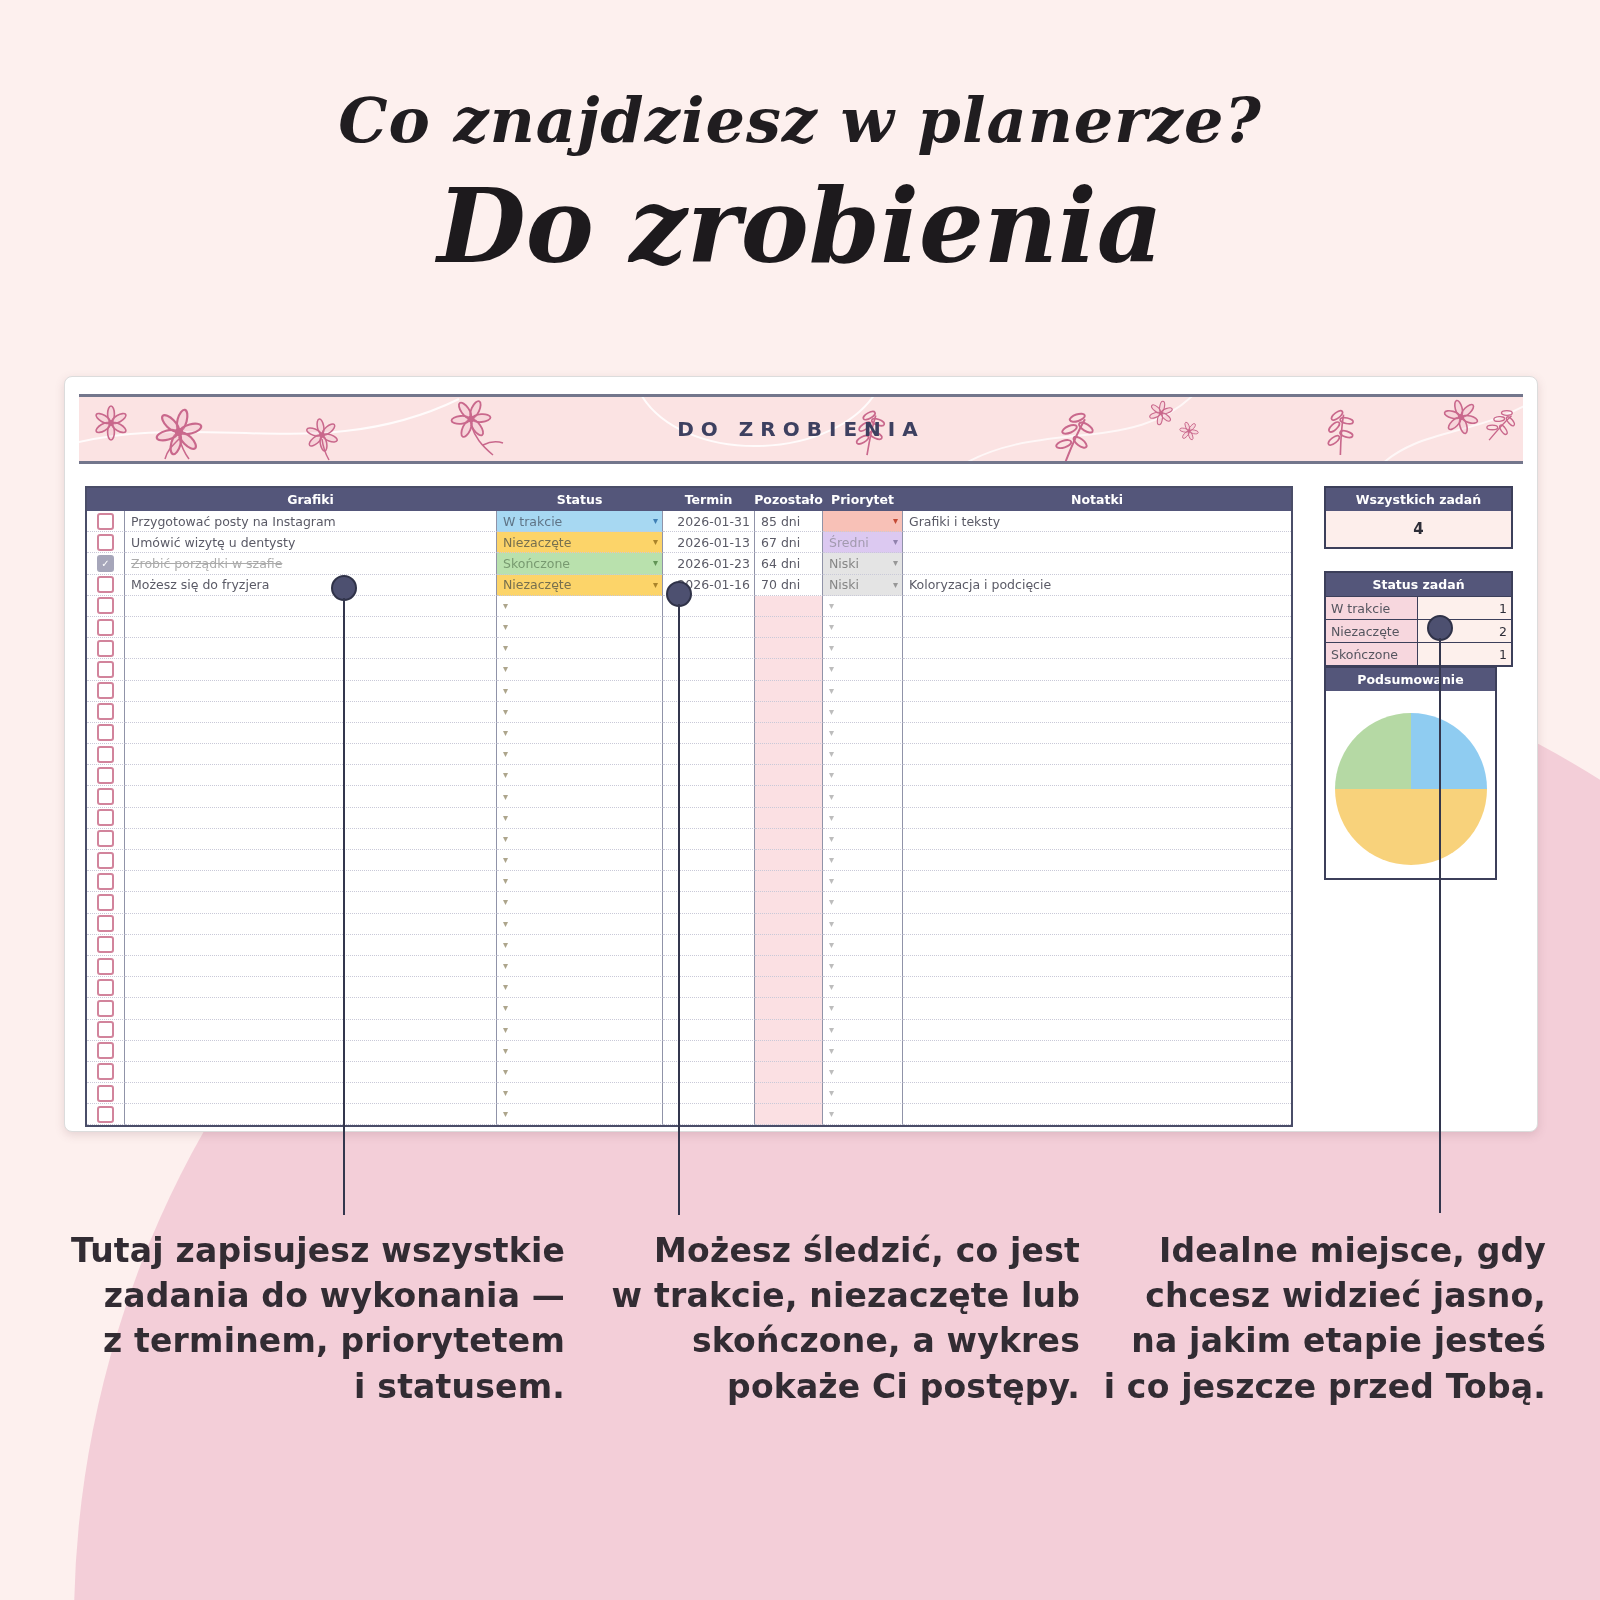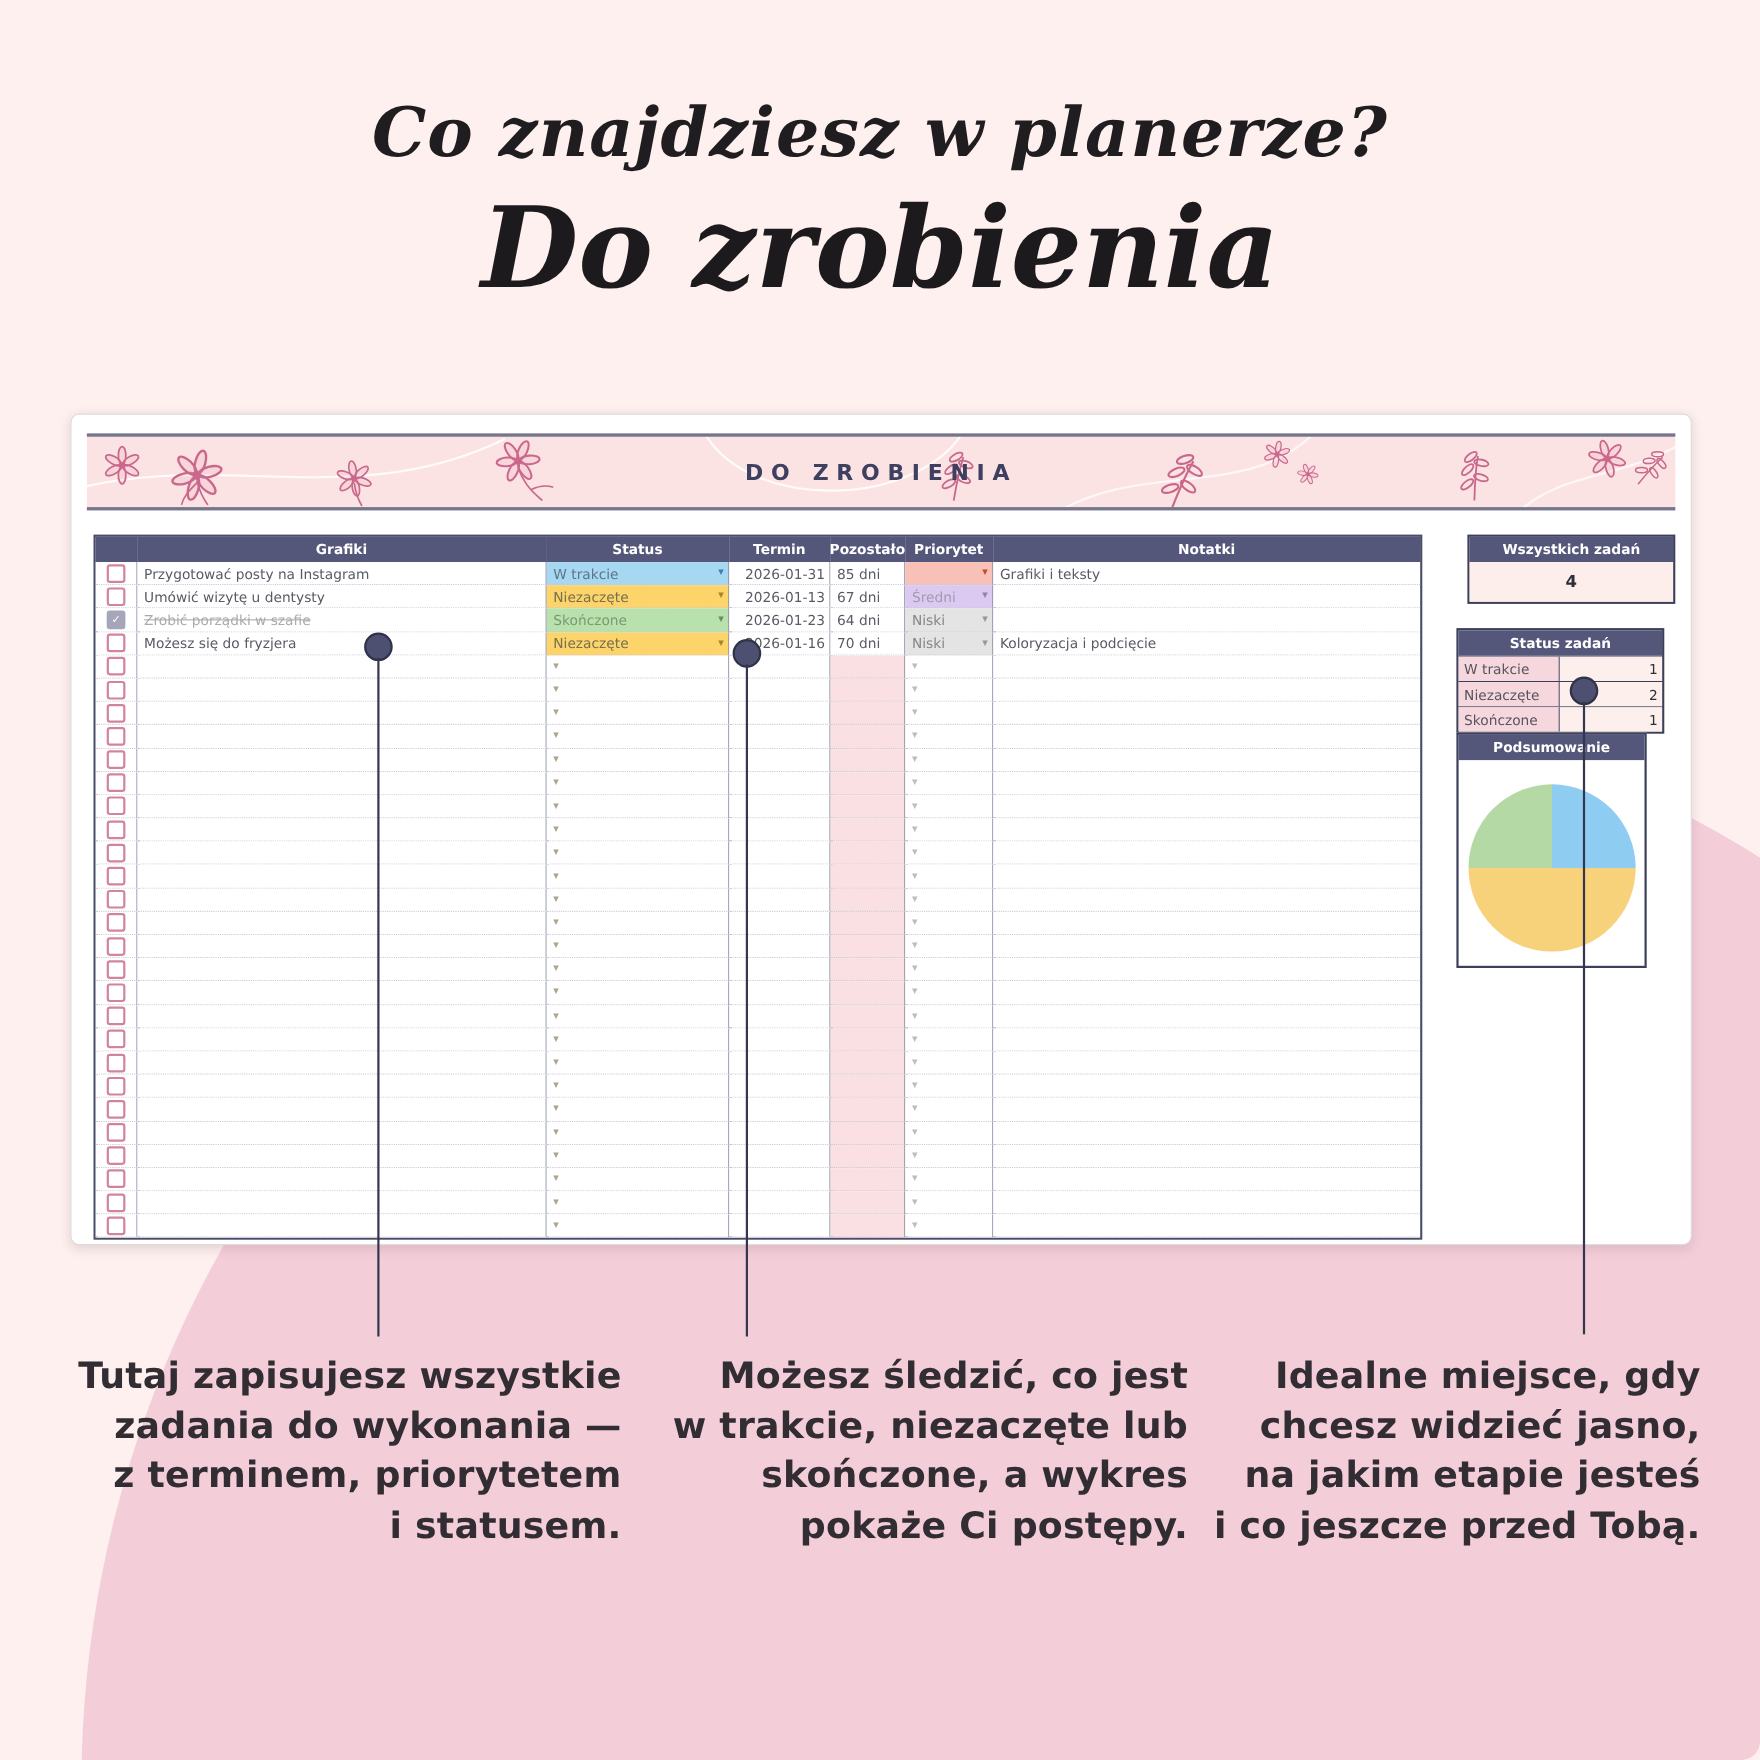--- a/index.html
+++ b/index.html
@@ -1,17 +1,17 @@
 <!DOCTYPE html>
 <html><head>
 <meta charset="utf-8">
 <style>
   html,body{margin:0;padding:0;background:#fdf0ee;}
   .stage{position:relative;width:1600px;height:1600px;overflow:hidden;
-         font-family:"DejaVu Sans","Liberation Sans",sans-serif;border-radius:17px;}
+         font-family:"DejaVu Sans","Liberation Sans",sans-serif;}
   
   .blob{position:absolute;left:74px;top:627px;width:1992px;height:1992px;
         border-radius:50%;background:#f3ced8;z-index:0;}
   
   .subtitle{position:absolute;left:0;top:84px;width:1600px;margin:0;text-align:center;
             font-family:"DejaVu Serif","Liberation Serif",serif;font-style:italic;font-weight:600;
             font-size:62px;color:#201d20;letter-spacing:1px;z-index:2;}
   .title{position:absolute;left:0;top:166px;width:1600px;margin:0;text-align:center;
          font-family:"DejaVu Serif","Liberation Serif",serif;font-style:italic;font-weight:700;
          font-size:102px;color:#1d1a1d;z-index:2;}
@@ -592,21 +592,21 @@
             <div class="cell"></div>
             <div class="cell" style="background: rgb(251, 224, 227);"></div>
             <div class="cell ddcell">
               <span class="arrow" style="color: rgb(189, 189, 189);">▾</span>
             </div>
             <div class="cell"></div>
           </div>
         </div>
     </div>
 
-    <div class="pbox" style="left:1259px;top:109px;width:189px;margin-left:10px;">
+    <div class="pbox" style="left:1259px;top:109px;width:189px;">
       <div class="phead">Wszystkich zadań</div>
       <div class="total-val">4</div>
     </div>
 
     <div class="pbox" style="left:1259px;top:194px;width:189px;">
       <div class="phead">Status zadań</div>
       <div id="statusRows">
           <div class="srow">
             <div class="sl">W trakcie</div>
             <div class="sv">1</div>

